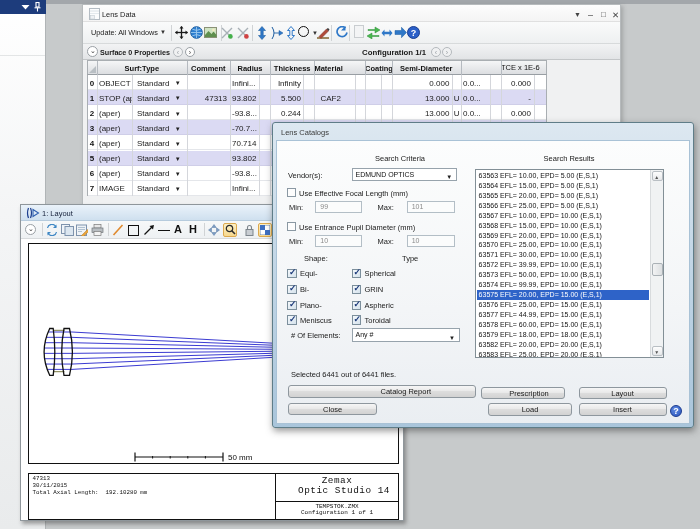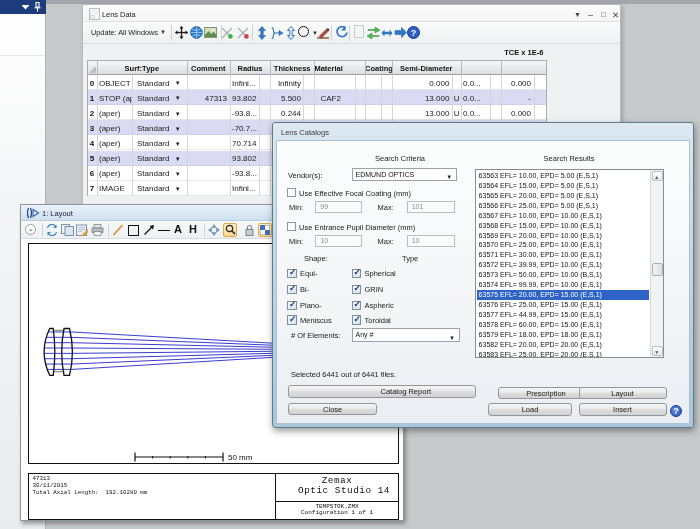--- a/index.html
+++ b/index.html
@@ -158,34 +158,44 @@
         <path d="M3.5 0.5 L0.5 4 l3 3.5 v-2.3 h5 v2.3 L11.5 4 l-3-3.5 v2.3 h-5 z" fill="#2f78c8"></path>
       </svg>
       <svg class="abs" style="left:311px;top:5px" width="13" height="11" viewBox="0 0 13 11">
         <path d="M1 3.5 h6.5 v-3.2 L12.5 5.5 l-5 5.2 v-3.2 H1 z" fill="#2f78c8" stroke="#1d5da0" stroke-width="0.5"></path>
       </svg>
       <svg class="abs" style="left:324px;top:4px" width="13" height="13" viewBox="0 0 13 13">
         <circle cx="6.5" cy="6.5" r="6" fill="#2a5fc8" stroke="#1a3f90"></circle>
         <text x="6.5" y="9.6" font-size="9" font-weight="bold" fill="#fff" text-anchor="middle" font-family="Liberation Sans">?</text>
       </svg>
     </div>
+    <div id="lw-surfbar" class="abs">
+      <div class="abs" style="left:4px;top:2px;width:11px;height:11px;border:1px solid #9aa0a5;border-radius:50%;background:#fff;"></div>
+      <div class="abs" style="left:7px;top:3px;font-size:7px;color:#333;">⌄</div>
+      <div class="abs" style="left:17px;top:4px;font-size:7.2px;font-weight:bold;color:#1a1a1a;">Surface 0 Properties</div>
+      <div class="abs" style="left:90px;top:2.5px;width:10px;height:10px;border:1px solid #b4b9bd;border-radius:50%;background:#f0f1f2;color:#9aa0a5;font-size:7px;text-align:center;line-height:9px;">‹</div>
+      <div class="abs" style="left:102px;top:2.5px;width:10px;height:10px;border:1px solid #9aa0a5;border-radius:50%;background:#fdfdfd;color:#444;font-size:7px;text-align:center;line-height:9px;">›</div>
+      <div class="abs" style="left:279px;top:4px;font-size:7.8px;font-weight:bold;color:#1a1a1a;">Configuration 1/1</div>
+      <div class="abs" style="left:348px;top:2.5px;width:10px;height:10px;border:1px solid #b4b9bd;border-radius:50%;background:#f0f1f2;color:#9aa0a5;font-size:7px;text-align:center;line-height:9px;">‹</div>
+      <div class="abs" style="left:359px;top:2.5px;width:10px;height:10px;border:1px solid #b4b9bd;border-radius:50%;background:#f0f1f2;color:#9aa0a5;font-size:7px;text-align:center;line-height:9px;">›</div>
+    </div>
     <div class="abs" style="left:4px;top:55px;width:459.6px;height:135.8px;background:#fff;border:1px solid #a9aeb2;"></div>
       <div class="abs" style="left:4px;top:55px;width:459.6px;height:15px;background:linear-gradient(180deg,#f5f6f7,#dcdee1);border:1px solid #a9aeb2;border-bottom:1px solid #989ea3;"></div>
       <svg class="abs" style="left:5px;top:56px" width="9" height="13" viewBox="0 0 9 13">
         <path d="M1 12 L8 12 L8 5 z" fill="#b9bfc4"></path>
       </svg>
       <div class="abs" style="left:14px;top:58.5px;width:89.7px;text-align:center;font-size:7.5px;font-weight:bold;color:#111;white-space:nowrap;overflow:hidden;">Surf:Type</div>
       <div class="abs" style="left:103.7px;top:58.5px;width:43.3px;text-align:center;font-size:7.5px;font-weight:bold;color:#111;white-space:nowrap;overflow:hidden;">Comment</div>
       <div class="abs" style="left:147px;top:58.5px;width:40.0px;text-align:center;font-size:7.5px;font-weight:bold;color:#111;white-space:nowrap;overflow:hidden;">Radius</div>
       <div class="abs" style="left:187px;top:58.5px;width:44.4px;text-align:center;font-size:7.5px;font-weight:bold;color:#111;white-space:nowrap;overflow:hidden;">Thickness</div>
       <div class="abs" style="left:231.4px;top:58.5px;width:29px;text-align:left;font-size:7.5px;font-weight:bold;color:#111;white-space:nowrap;overflow:hidden;">Material</div>
       <div class="abs" style="left:282px;top:58.5px;width:26.6px;text-align:center;font-size:7.5px;font-weight:bold;color:#111;white-space:nowrap;overflow:hidden;">Coating</div>
       <div class="abs" style="left:308.6px;top:58.5px;width:69.4px;text-align:center;font-size:7.5px;font-weight:bold;color:#111;white-space:nowrap;overflow:hidden;">Semi-Diameter</div>
       <div class="abs" style="left:378px;top:58.5px;width:40.0px;text-align:center;font-size:7.5px;font-weight:bold;color:#111;white-space:nowrap;overflow:hidden;padding-left:48px;">Conic</div>
-      <div class="abs" style="left:418px;top:43px;width:45.6px;text-align:center;font-size:7.5px;font-weight:bold;color:#111;white-space:nowrap;overflow:hidden;">TCE x 1E-6</div>
+      <div class="abs" style="left:418px;top:58px;width:45.6px;font-size:7.5px;font-weight:normal;color:#111;white-space:nowrap;overflow:hidden;">TCE x 1E-6</div>
       <div class="abs" style="left:14.0px;top:56px;width:1px;height:14px;background:#b5bac0;"></div>
       <div class="abs" style="left:103.7px;top:56px;width:1px;height:14px;background:#b5bac0;"></div>
       <div class="abs" style="left:147.0px;top:56px;width:1px;height:14px;background:#b5bac0;"></div>
       <div class="abs" style="left:187.0px;top:56px;width:1px;height:14px;background:#b5bac0;"></div>
       <div class="abs" style="left:231.4px;top:56px;width:1px;height:14px;background:#b5bac0;"></div>
       <div class="abs" style="left:282.0px;top:56px;width:1px;height:14px;background:#b5bac0;"></div>
       <div class="abs" style="left:308.6px;top:56px;width:1px;height:14px;background:#b5bac0;"></div>
       <div class="abs" style="left:378.0px;top:56px;width:1px;height:14px;background:#b5bac0;"></div>
       <div class="abs" style="left:418.0px;top:56px;width:1px;height:14px;background:#b5bac0;"></div>
       <div class="abs" style="left:5px;top:70.0px;width:457.6px;height:15.1px;background:#ffffff;border-bottom:1px solid #e4e6ea;"></div>
@@ -393,21 +403,21 @@
   </div>
 
   <div id="dlg" class="abs">
     <div class="abs" style="left:8px;top:4.5px;font-size:7.5px;color:#3a3a3a;">Lens Catalogs</div>
     <div id="dlg-content" class="abs">
       <div class="abs lbl" style="left:48px;top:13px;width:100px;text-align:right;">Search Criteria</div>
       <div class="abs lbl" style="left:11px;top:30px;">Vendor(s):</div>
       <div class="abs combo" style="left:74.5px;top:27px;width:105.7px;height:12.6px;line-height:11px;">EDMUND OPTICS
         <span class="abs" style="right:4px;top:2.5px;font-size:6px;color:#222;">▼</span></div>
       <div class="abs cb" style="left:10px;top:47px;"></div>
-      <div class="abs lbl" style="left:22px;top:47.5px;">Use Effective Focal Coating (mm)</div>
+      <div class="abs lbl" style="left:22px;top:47.5px;">Use Effective Focal Length (mm)</div>
       <div class="abs lbl" style="left:12px;top:61.5px;">Min:</div>
       <div class="abs tbx" style="left:38.3px;top:60.3px;width:46.5px;height:11.3px;line-height:10px;">99</div>
       <div class="abs lbl" style="left:100.6px;top:61.5px;">Max:</div>
       <div class="abs tbx" style="left:129.7px;top:60.3px;width:48.3px;height:11.3px;line-height:10px;">101</div>
       <div class="abs cb" style="left:10px;top:81px;"></div>
       <div class="abs lbl" style="left:22px;top:81.5px;">Use Entrance Pupil Diameter (mm)</div>
       <div class="abs lbl" style="left:12px;top:95.5px;">Min:</div>
       <div class="abs tbx" style="left:38.3px;top:94.3px;width:46.5px;height:11.3px;line-height:10px;">10</div>
       <div class="abs lbl" style="left:100.6px;top:95.5px;">Max:</div>
       <div class="abs tbx" style="left:129.7px;top:94.3px;width:48.3px;height:11.3px;line-height:10px;">10</div>
@@ -462,20 +472,20 @@
           <div class="abs" style="left:0.5px;top:1px;width:11px;height:10px;background:linear-gradient(180deg,#fdfdfd,#e6e8ea);border:1px solid #b9bfc4;border-radius:2px;"></div>
           <div class="abs" style="left:3px;top:3.5px;font-size:5px;color:#555;">▲</div>
           <div class="abs" style="left:0.5px;bottom:1px;width:11px;height:10px;background:linear-gradient(180deg,#fdfdfd,#e6e8ea);border:1px solid #b9bfc4;border-radius:2px;"></div>
           <div class="abs" style="left:3px;bottom:2.5px;font-size:5px;color:#555;">▼</div>
           <div class="abs" style="left:0.5px;top:93px;width:11px;height:13px;background:linear-gradient(90deg,#f2f3f4,#dcdfe1);border:1px solid #aab1b6;border-radius:2px;"></div>
         </div>
       </div>
       <div class="abs lbl" style="left:14px;top:228.5px;">Selected 6441 out of 6441 files.</div>
       <div class="abs btn" style="left:11px;top:244.4px;width:187.5px;height:12.5px;line-height:11.5px;padding-left:48px;">Catalog Report</div>
       <div class="abs btn" style="left:11px;top:261.5px;width:89.4px;height:12.5px;line-height:11.5px;">Close</div>
-      <div class="abs btn" style="left:221px;top:245.5px;width:84px;height:12.5px;line-height:11.5px;padding-left:12px;">Prescription</div>
+      <div class="abs btn" style="left:204px;top:245.5px;width:84px;height:12.5px;line-height:11.5px;padding-left:12px;">Prescription</div>
       <div class="abs btn" style="left:301.5px;top:245.5px;width:88px;height:12.5px;line-height:11.5px;">Layout</div>
       <div class="abs btn" style="left:211px;top:262px;width:84px;height:12.5px;line-height:11.5px;">Load</div>
       <div class="abs btn" style="left:301.5px;top:262px;width:88px;height:12.5px;line-height:11.5px;">Insert</div>
       <div class="abs" style="left:392.7px;top:263.6px;width:12.6px;height:12.6px;border-radius:50%;background:radial-gradient(circle at 40% 35%,#5f8ae0,#2a55be);border:1px solid #1a3a8f;color:#fff;font-size:9px;font-weight:bold;text-align:center;line-height:11.5px;">?</div>
     </div>
   </div>
 </div>
 
 </body></html>

